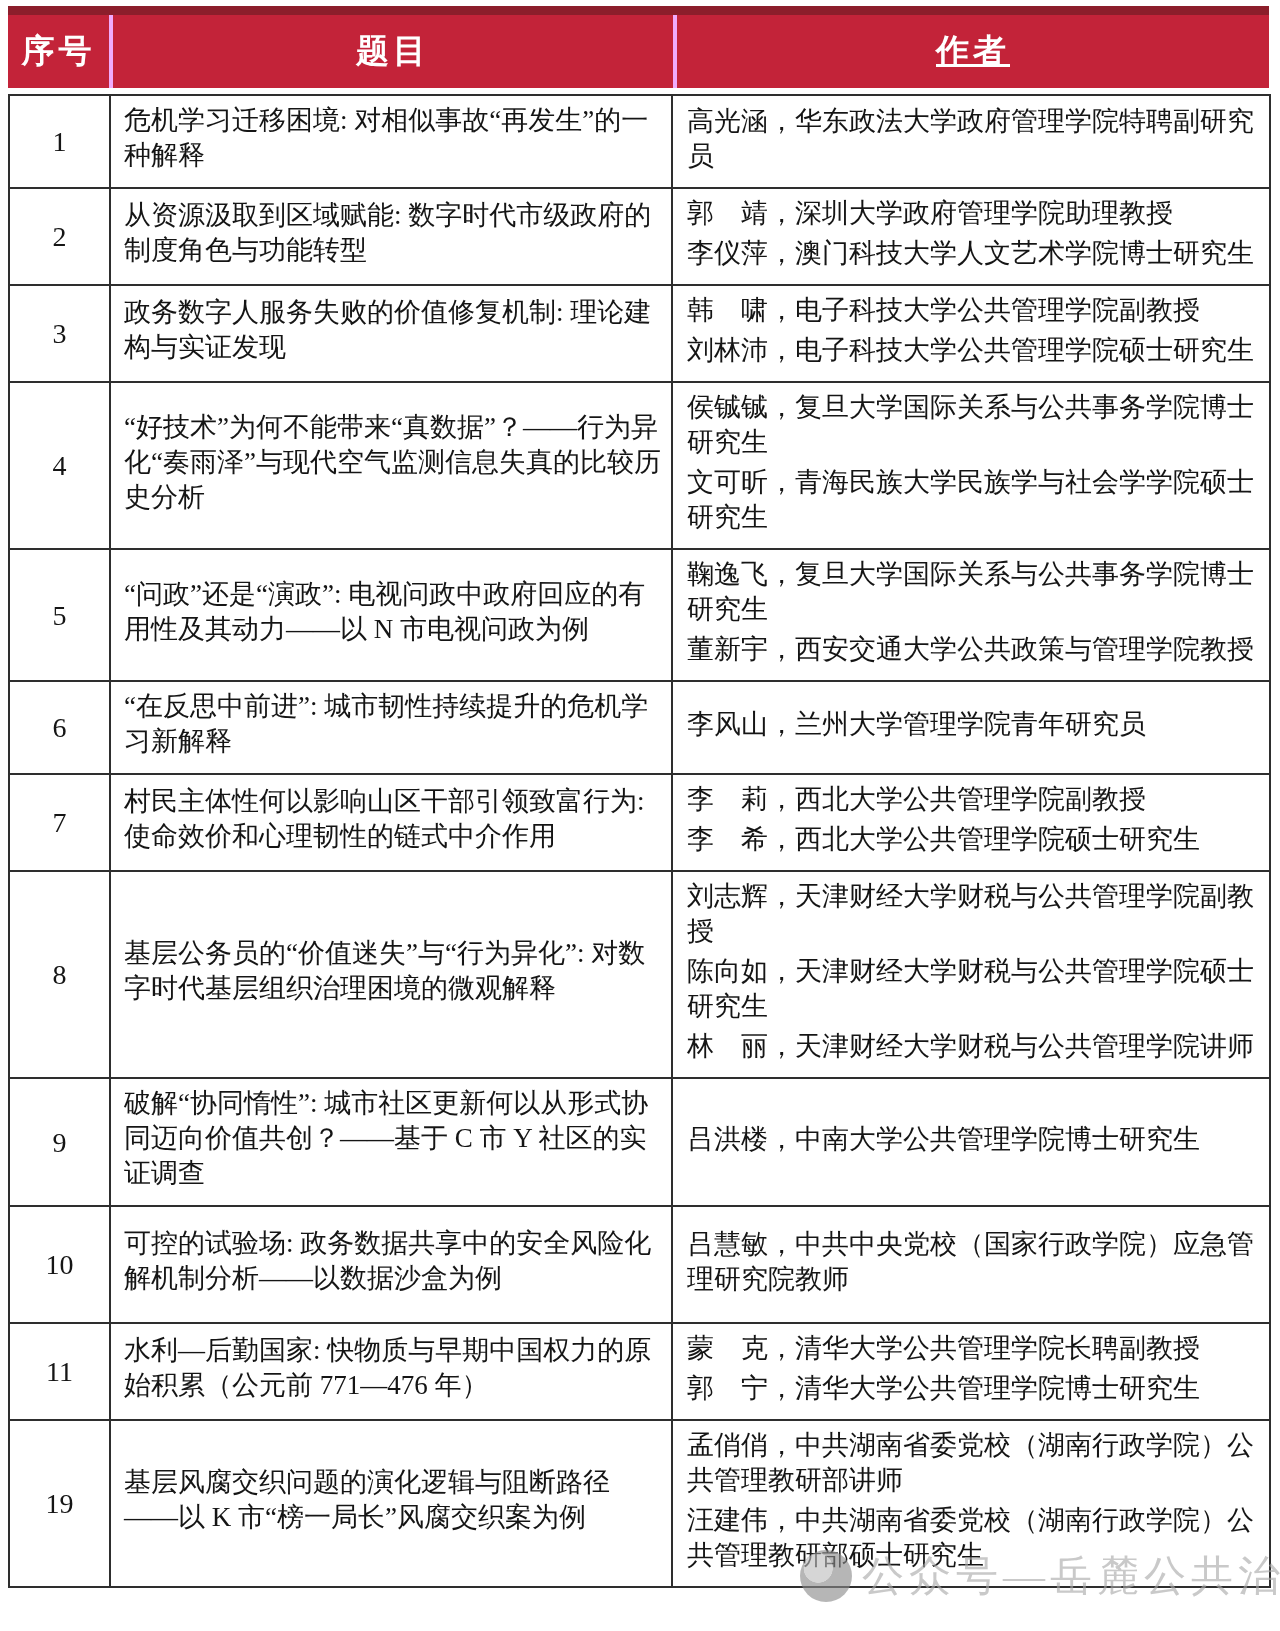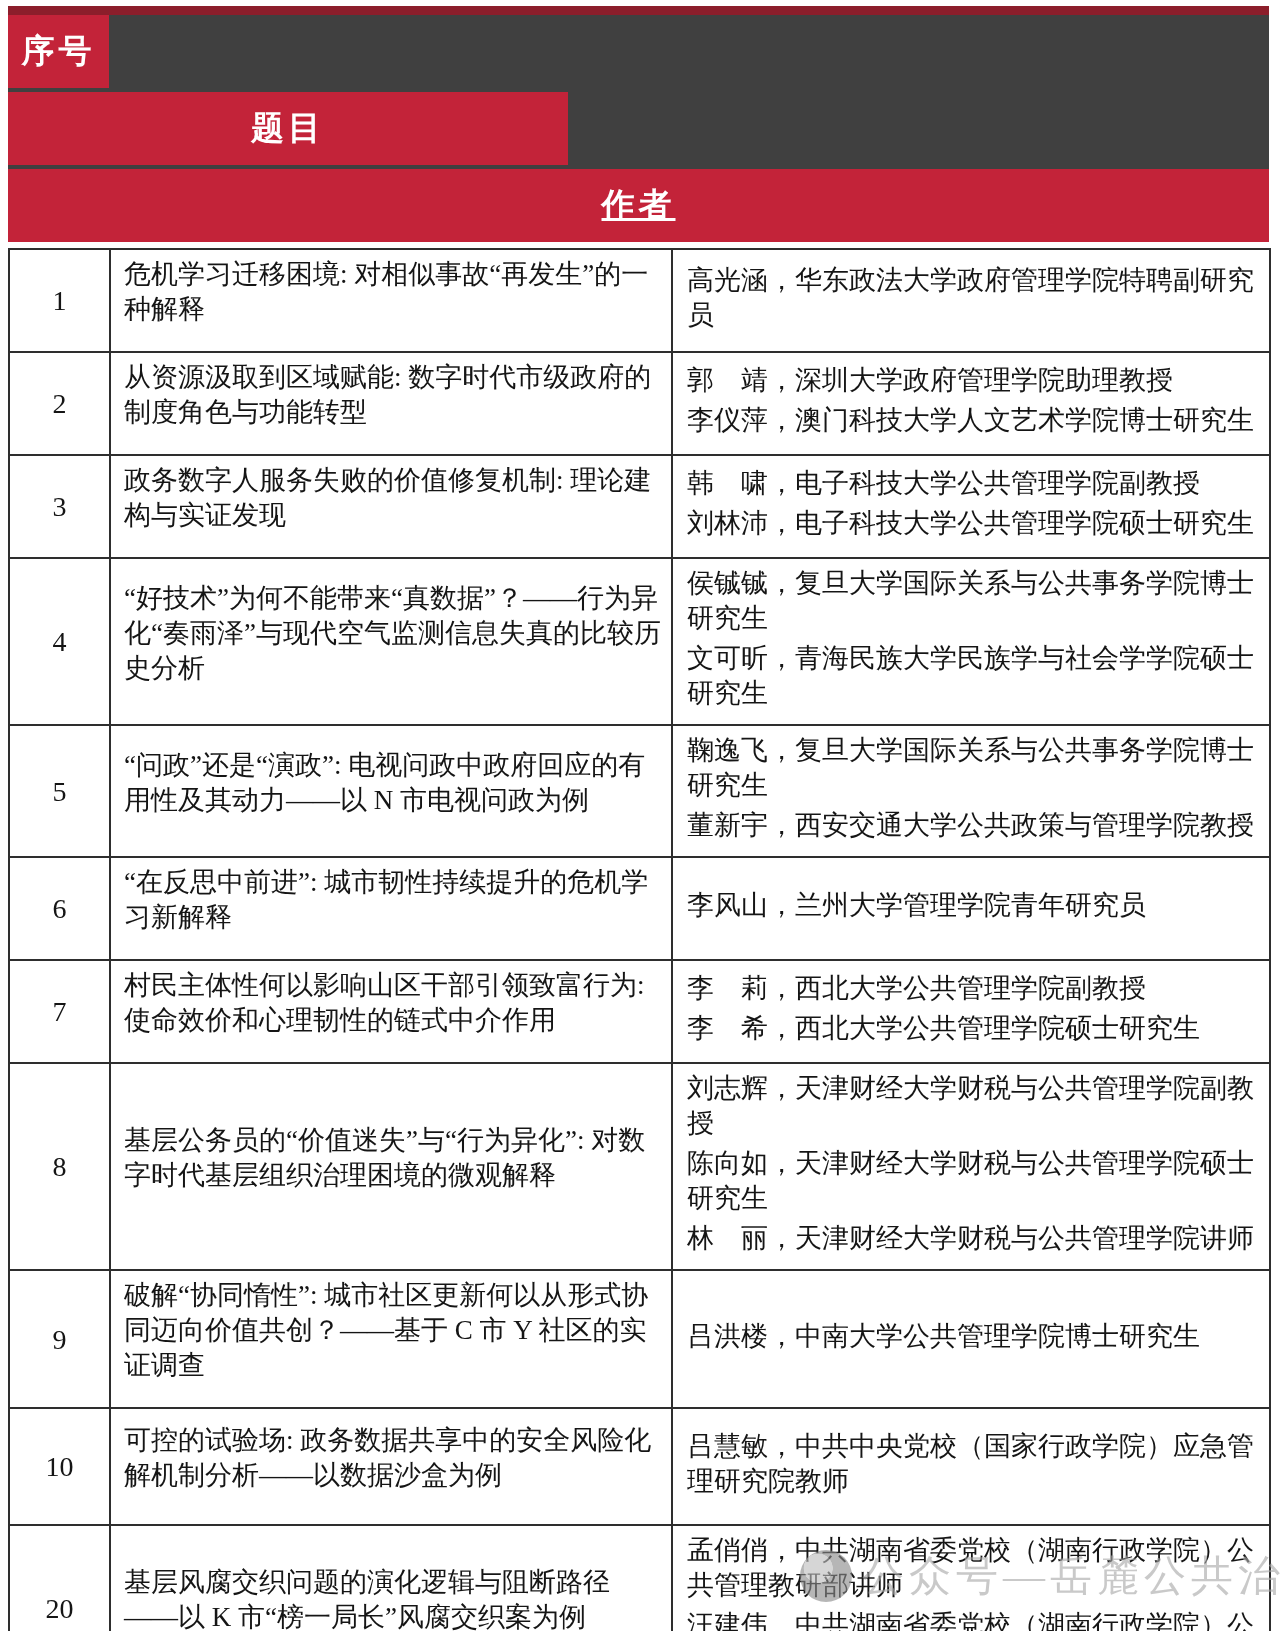--- a/index.html
+++ b/index.html
@@ -13,21 +13,21 @@
   *{margin:0;padding:0;box-sizing:border-box;}
   html,body{background:#ffffff;}
   body{
     width:1280px;height:1631px;overflow:hidden;position:relative;
     font-family:"Liberation Serif","DejaVu Serif",serif;
     color:var(--text);
   }
   .page{position:absolute;left:8px;top:6px;width:1261px;}
   
   .thead-strip{height:9px;background:var(--header-top);}
-  .thead{display:flex;gap:4px;background:#404040;flex-direction:column;}
+  .thead{display:flex;gap:4px;background:#f0abfc;}
   .th{
     background:var(--header-bg);color:var(--header-text);
     height:73px;display:flex;align-items:center;justify-content:center;
     font-size:33px;font-weight:bold;letter-spacing:4px;
   }
   .th.c1{width:101px;flex:0 0 auto;}
   .th.c2{width:560px;flex:0 0 auto;text-align:center;}
   .th.c3{flex:1 1 auto;text-decoration:underline;}
   
   .gap{height:6px;background:#ffffff;}
@@ -35,21 +35,21 @@
     width:1261px;border-collapse:collapse;table-layout:fixed;
     border:2px solid var(--border);
   }
   td{
     border:2px solid var(--border);
     vertical-align:middle;
     font-size:27px;line-height:35px;
   }
   col.c1{width:101px;} col.c2{width:562px;} col.c3{width:598px;}
   td.num{text-align:center;font-size:28px;}
-  td.title{padding:7px 10px 24px 13px;}
+  td.title{padding:7px 10px 14px 13px;}
   td.authors{padding:7px 8px 13px 14px;}
   td.authors p{margin:0;}
   td.authors p + p{margin-top:5px;}
   tbody tr:nth-child(10){height:117px;}
   tbody tr:nth-child(6){height:80px;}
   
   .watermark{
     position:absolute;left:800px;top:1548px;
     display:flex;align-items:center;gap:10px;
     pointer-events:none;z-index:5;opacity:.62;
@@ -152,21 +152,29 @@
           </td>
         </tr>
         <tr>
           <td class="num">10</td>
           <td class="title">可控的试验场: 政务数据共享中的安全风险化解机制分析——以数据沙盒为例</td>
           <td class="authors">
             <p>吕慧敏，中共中央党校（国家行政学院）应急管理研究院教师</p>
           </td>
         </tr>
         <tr>
-          <td class="num">20</td>
+          <td class="num">11</td>
+          <td class="title">水利—后勤国家: 快物质与早期中国权力的原始积累（公元前 771—476 年）</td>
+          <td class="authors">
+            <p>蒙　克，清华大学公共管理学院长聘副教授</p>
+            <p>郭　宁，清华大学公共管理学院博士研究生</p>
+          </td>
+        </tr>
+        <tr>
+          <td class="num">19</td>
           <td class="title">基层风腐交织问题的演化逻辑与阻断路径——以 K 市“榜一局长”风腐交织案为例</td>
           <td class="authors">
             <p>孟俏俏，中共湖南省委党校（湖南行政学院）公共管理教研部讲师</p>
             <p>汪建伟，中共湖南省委党校（湖南行政学院）公共管理教研部硕士研究生</p>
           </td>
         </tr>
       </tbody>
   </table>
 </div>
 

